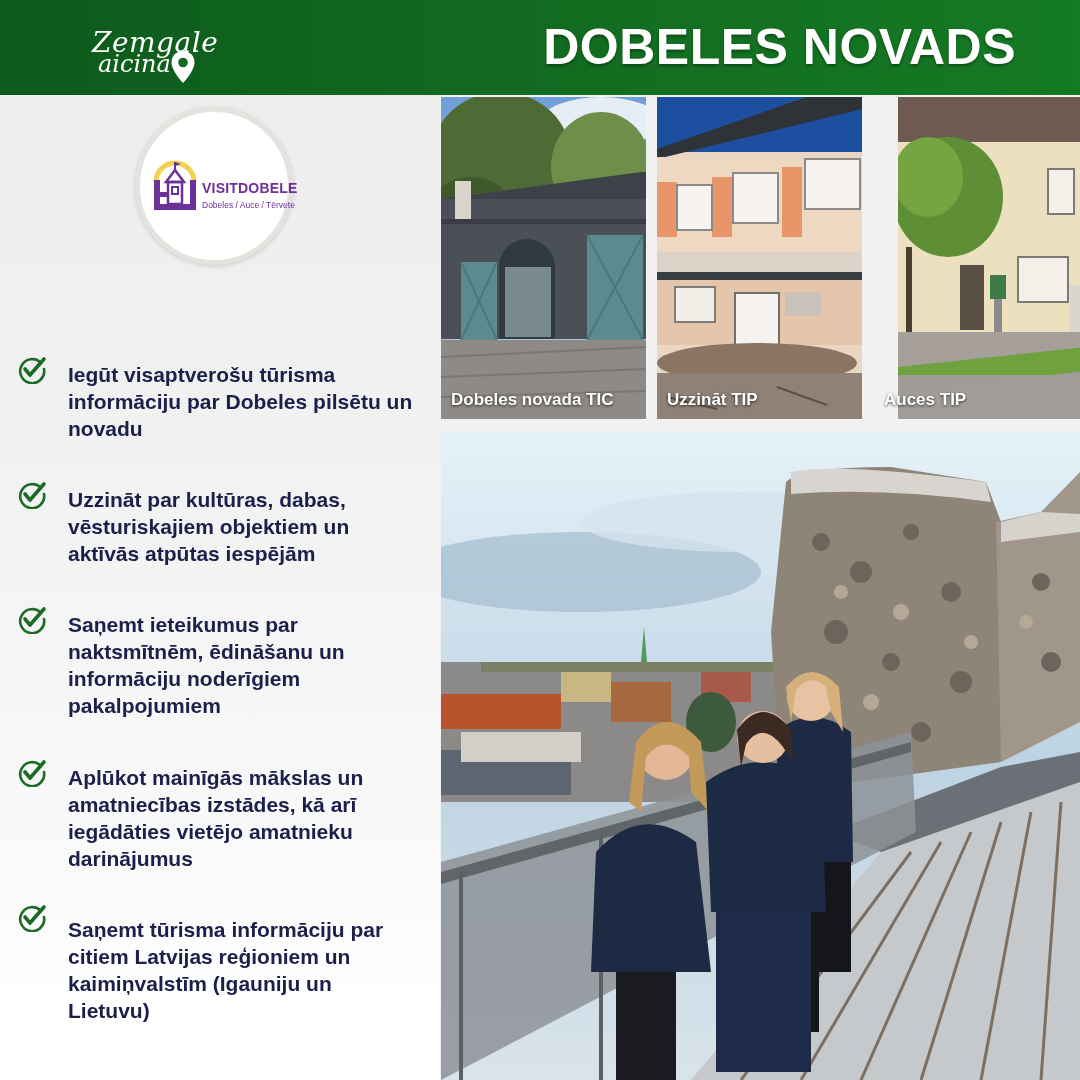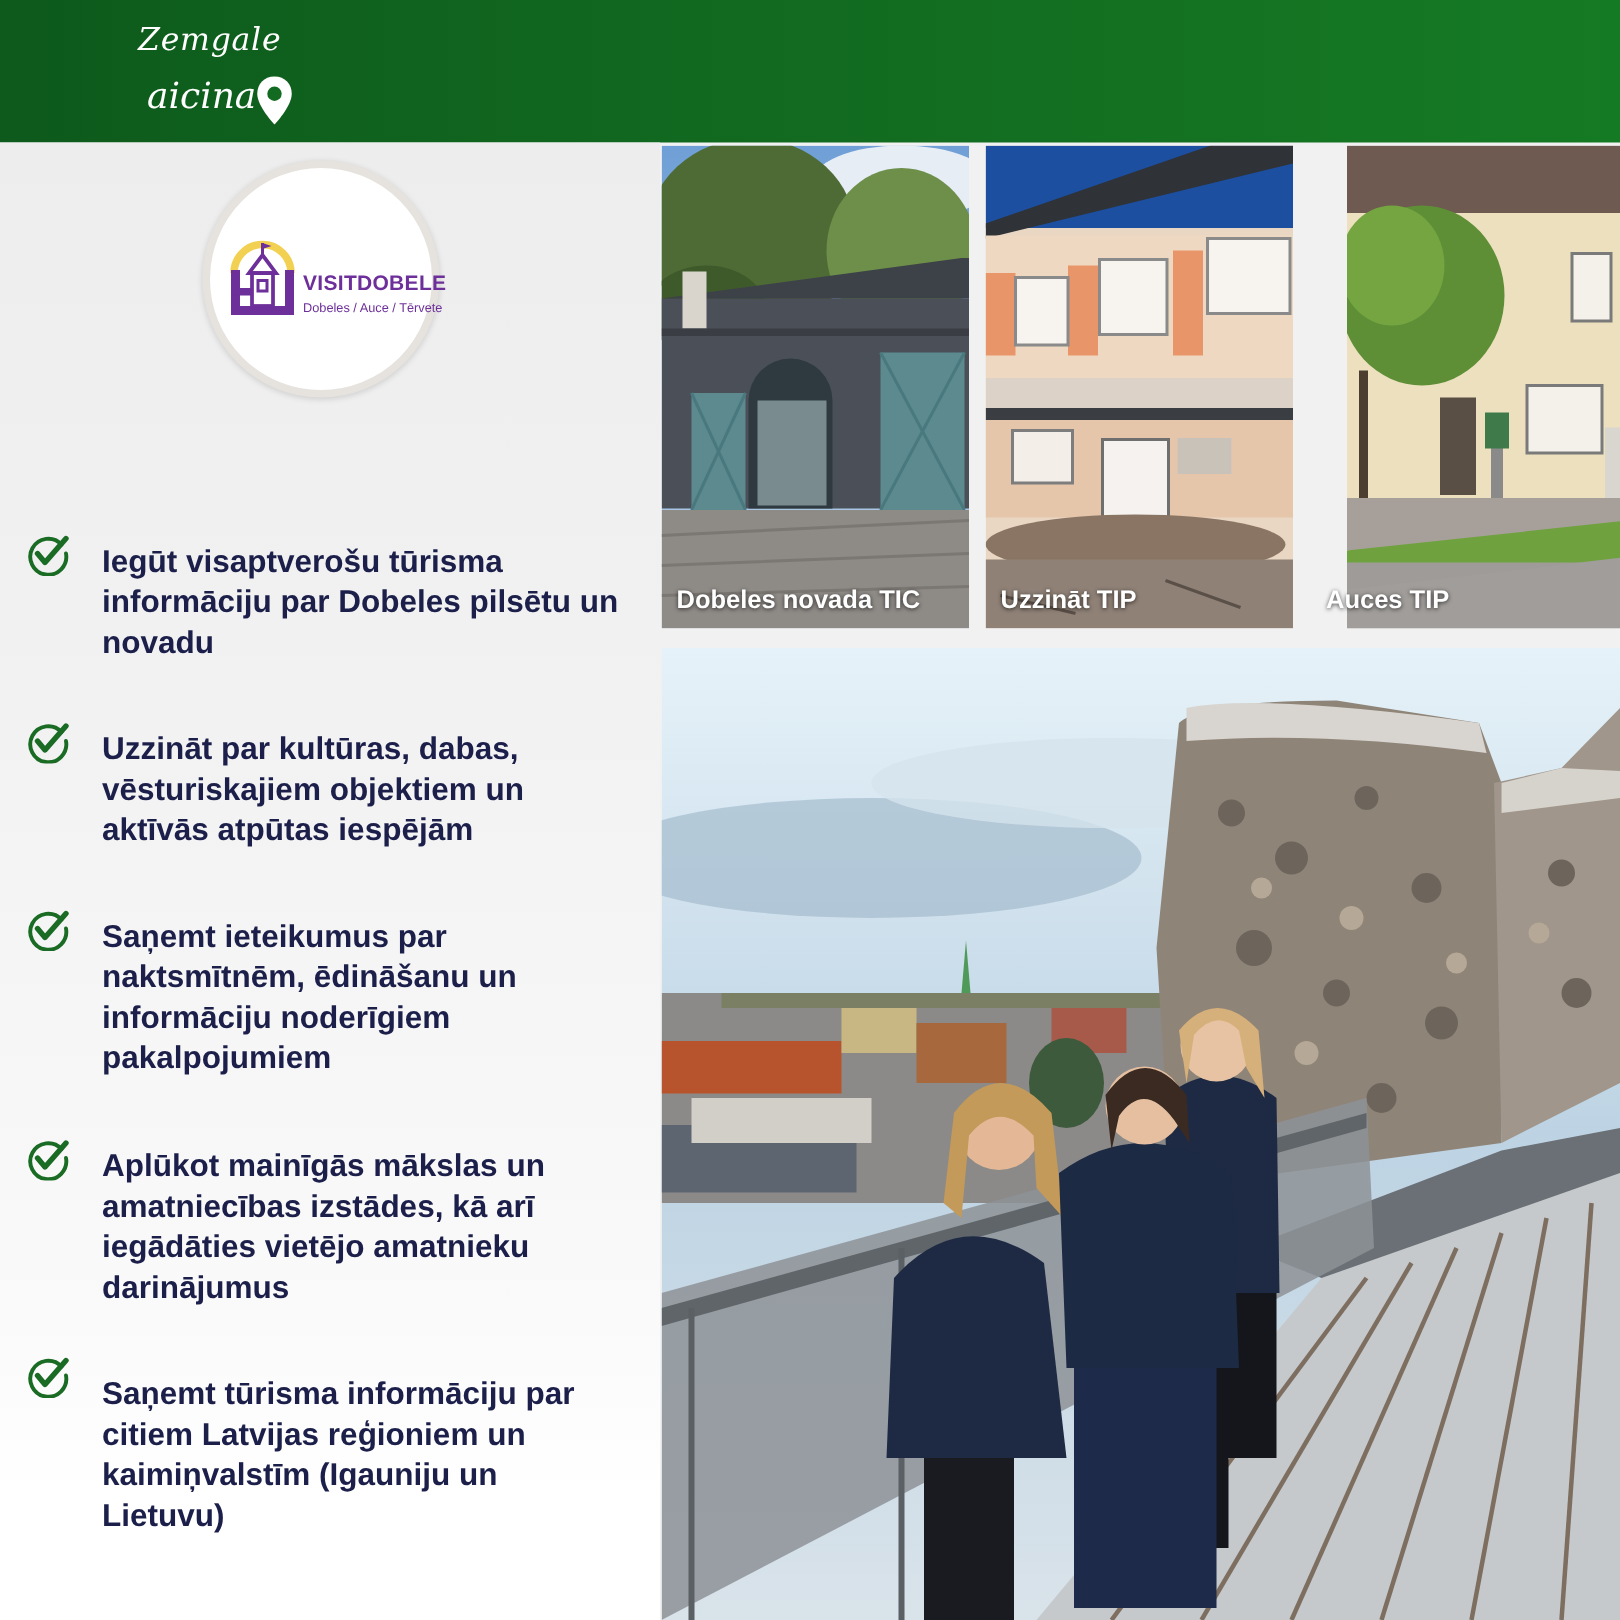--- a/index.html
+++ b/index.html
@@ -11,22 +11,22 @@
     }
     .header {
       position: absolute; left: 0; top: 0; width: 1080px; height: 95px;
       background: linear-gradient(90deg, #0d5a1c 0%, #126b20 50%, #157a24 100%);
     }
     .brand {
       position: absolute; left: 92px; top: 10px; width: 120px; height: 76px;
       color: #fff;
     }
     .brand .line1 {
-      position: absolute; left: 0; top: 4px;
-      font-family: "DejaVu Serif", serif; font-style: italic; font-size: 21px;
+      position: absolute; left: 0; top: 16px;
+      font-family: "DejaVu Serif", serif; font-style: italic; font-size: 28px;
       letter-spacing: 0.5px;
     }
     .brand .line2 {
       position: absolute; left: 6px; top: 40px;
       font-family: "DejaVu Serif", serif; font-style: italic; font-size: 24px;
     }
     .brand .pin {
       position: absolute; left: 78px; top: 40px; width: 26px; height: 34px;
     }
     .title {
@@ -82,20 +82,21 @@
 
 <div class="header">
   <div class="brand">
     <span class="line1">Zemgale</span>
     <span class="line2">aicina</span>
     <svg class="pin" viewBox="0 0 26 34">
       <path d="M13 1 C6 1 1.5 6 1.5 12.5 C1.5 21 13 33 13 33 C13 33 24.5 21 24.5 12.5 C24.5 6 20 1 13 1 Z" fill="#fff"></path>
       <circle cx="13" cy="12.5" r="4.8" fill="#126b20"></circle>
     </svg>
   </div>
+  <div class="title">DOBELES NOVADS</div>
 </div>
 
 <div class="left">
   <div class="logo-circle">
     <svg class="logo-mark" viewBox="0 0 46 60">
       <path d="M4 30 A19 19 0 0 1 42 30" fill="none" stroke="#f2d152" stroke-width="5"></path>
       <rect x="2" y="28" width="6" height="30" fill="#6d2f9a"></rect>
       <rect x="38" y="28" width="6" height="30" fill="#6d2f9a"></rect>
       <rect x="2" y="52" width="42" height="6" fill="#6d2f9a"></rect>
       <rect x="2" y="40" width="14" height="5" fill="#6d2f9a"></rect>

